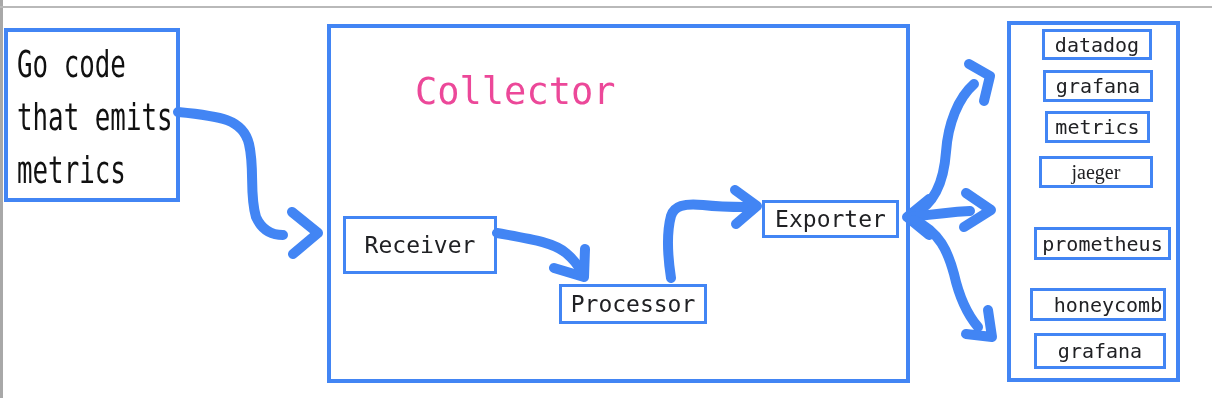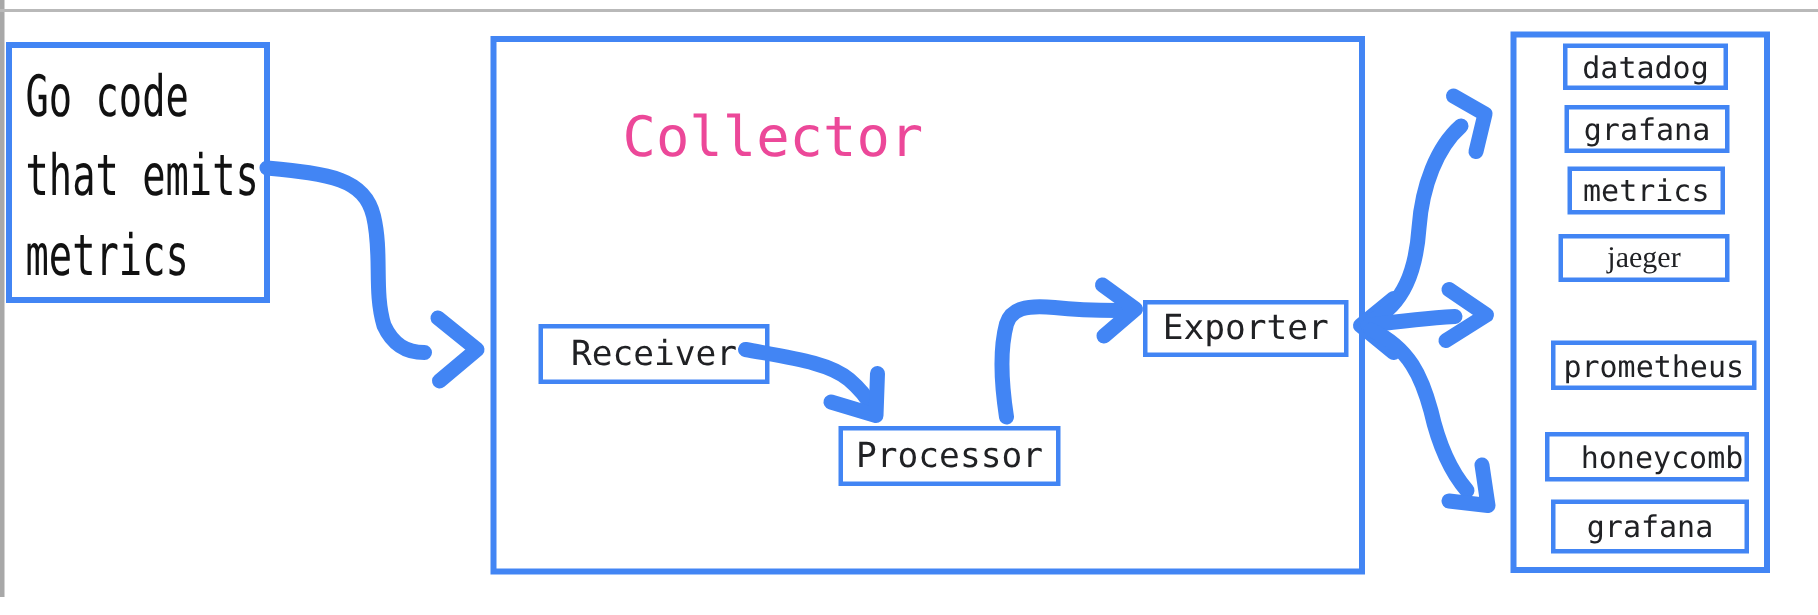--- a/index.html
+++ b/index.html
@@ -20,21 +20,21 @@
 
   
   .note{left:4px;top:28px;width:176px;height:174px;border-width:4px;
         display:block;}
   .note-text{position:absolute;left:9px;top:6px;transform:scaleX(0.68);transform-origin:left top;
         font-size:38px;line-height:53px;white-space:nowrap;color:#111;width:250px;}
 
   
   .collector{left:327px;top:24px;width:583px;height:359px;border-width:4px;display:block;}
   .collector-title{position:absolute;left:84px;top:42px;font-size:37px;color:#ec4899;}
-  .receiver {position:absolute;left:12px; top:188px;width:154px;height:40px;margin-left:16px;}
+  .receiver {position:absolute;left:12px; top:188px;width:154px;height:58px;}
   .processor{position:absolute;left:228px;top:256px;width:148px;height:40px;}
   .exporter {position:absolute;left:431px;top:172px;width:137px;height:38px;}
   .component{background:#fff;border:3px solid #4285f4;box-sizing:border-box;
        display:flex;align-items:center;justify-content:center;font-size:23px;}
 
   
   .dest-panel{left:1007px;top:21px;width:173px;height:361px;border-width:4px;display:block;}
   .dest{position:absolute;background:#fff;border:3px solid #4285f4;box-sizing:border-box;
         display:flex;align-items:center;justify-content:center;font-size:20px;}
   .dest-datadog   {left:31px;top:4px;  width:110px;height:31px;}

